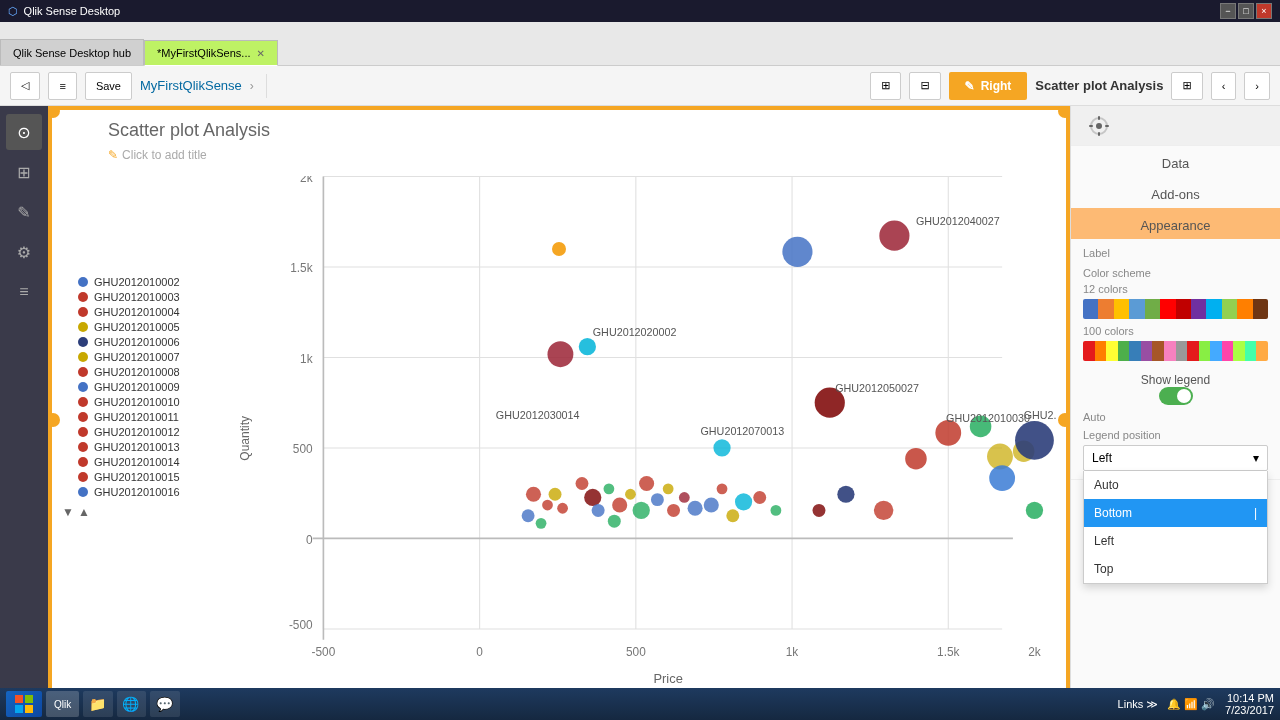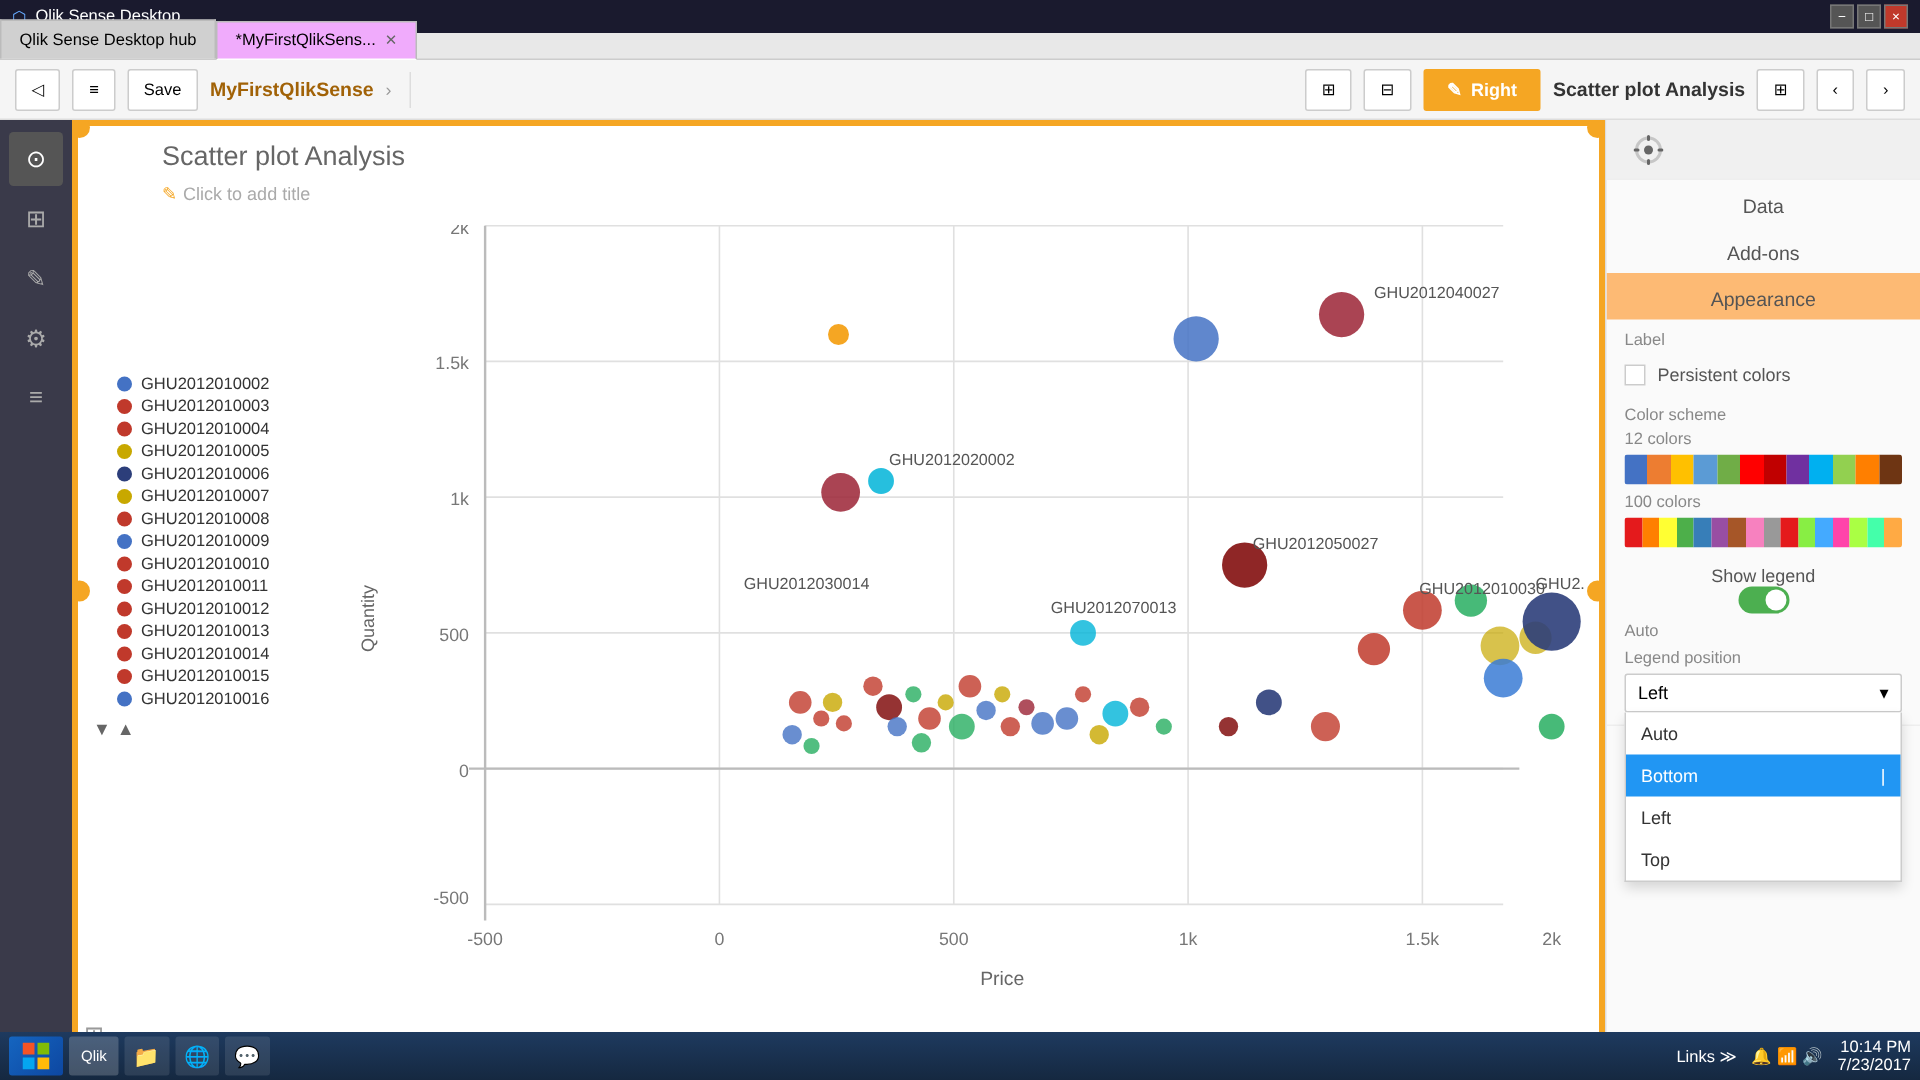--- a/index.html
+++ b/index.html
@@ -23,37 +23,37 @@
       background: #555;
       display: flex; align-items: center; justify-content: center;
       font-size: 9px; color: white; cursor: pointer;
       border: 1px solid #777;
     }
     .title-bar-btn.close { background: #c0392b; }
 
     
     .tab-bar {
       background: #e8e8e8;
-      height: 18px;
+      height: 44px;
       display: flex;
       align-items: flex-end;
       border-bottom: 1px solid #ccc;
     }
     .tab {
       height: 26px;
       padding: 0 12px;
       display: flex; align-items: center; gap: 6px;
       background: #d0d0d0;
       border: 1px solid #bbb;
       border-bottom: none;
       font-size: 11px;
       cursor: pointer;
     }
     .tab.active {
-      background: #f0abfc;
+      background: #bef264;
       border-bottom: 1px solid white;
       margin-bottom: -1px;
     }
     .tab-close { font-size: 10px; color: #666; }
 
     
     .toolbar {
       background: #f5f5f5;
       height: 40px;
       display: flex;
@@ -78,21 +78,21 @@
       border: none;
       border-radius: 2px;
       height: 28px;
       padding: 0 16px;
       cursor: pointer;
       font-size: 12px;
       font-weight: bold;
       display: flex; align-items: center; gap: 6px;
     }
     .toolbar-sep { width: 1px; height: 24px; background: #ddd; margin: 0 4px; }
-    .chart-title-label { font-size: 13px; font-weight: 700; color: #a16207; }
+    .chart-title-label { font-size: 13px; font-weight: 400; color: #0369a1; }
     .breadcrumb-arrow { color: #999; }
 
     
     .main-layout {
       display: flex;
       height: calc(720px - 22px - 30px - 40px);
     }
 
     
     .left-sidebar {
@@ -596,24 +596,20 @@
 
     <div class="panel-section-label active-section">
       <span>Appearance</span>
     </div>
 
     <div class="panel-section">
       
       <div class="field-label">Label</div>
 
       
-      <div class="checkbox-row">
-        <div class="checkbox"></div>
-        <span>Persistent colors</span>
-      </div>
 
       
       <div class="color-scheme-label">Color scheme</div>
 
       <div class="colors-label">12 colors</div>
       <div class="color-band">
         <div class="color-band-seg" style="background:#4472c4;"></div>
         <div class="color-band-seg" style="background:#ed7d31;"></div>
         <div class="color-band-seg" style="background:#ffc000;"></div>
         <div class="color-band-seg" style="background:#5b9bd5;"></div>

